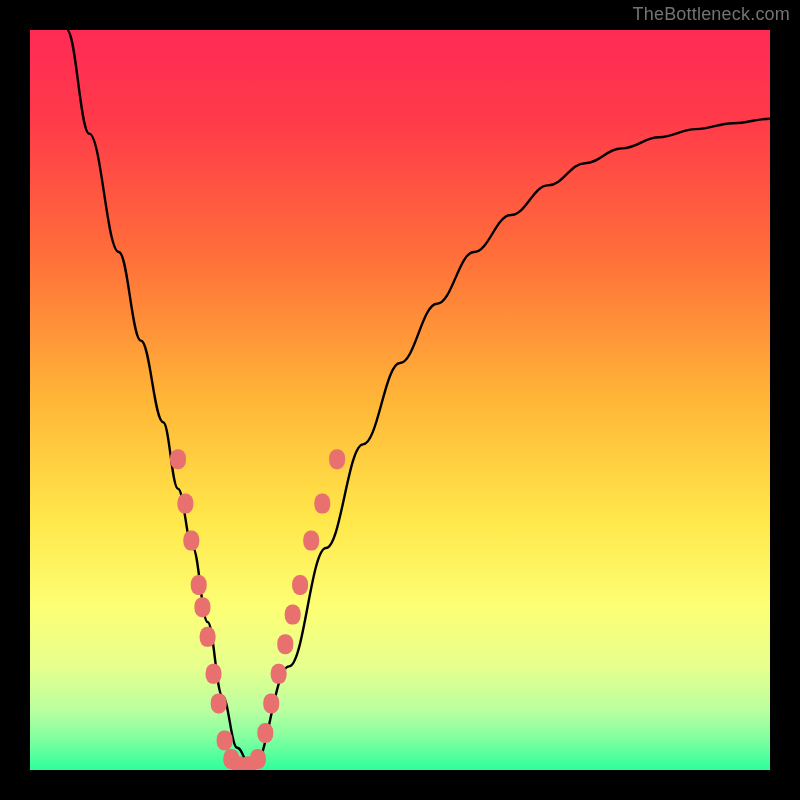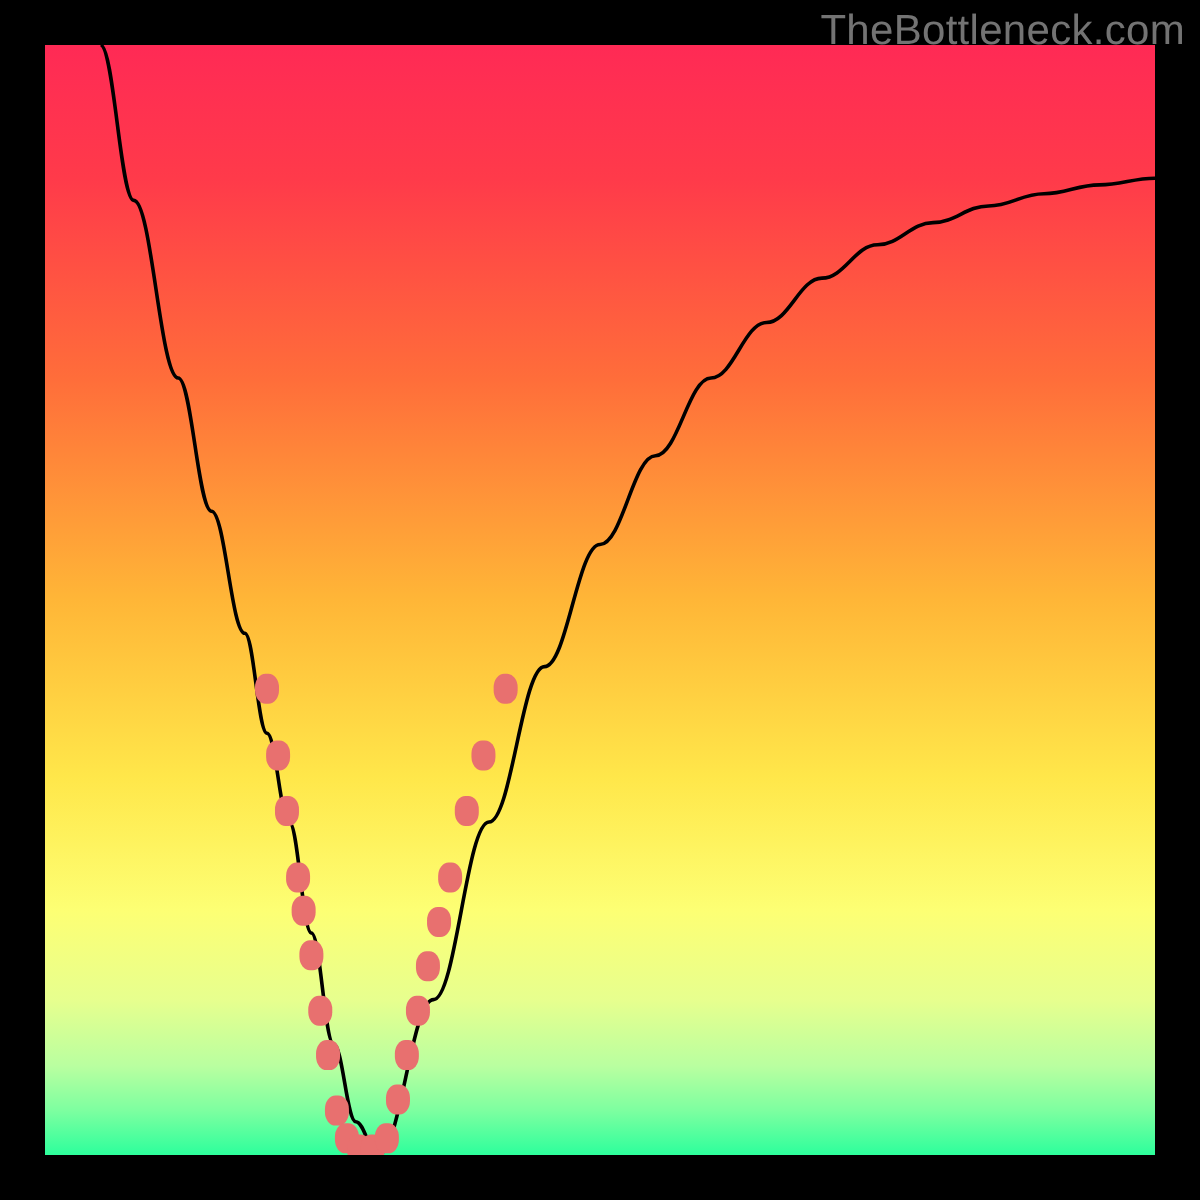--- a/index.html
+++ b/index.html
@@ -25,21 +25,21 @@
     left: 30px;
     width: 740px;
     height: 740px;
     overflow: hidden;
   }
   .watermark {
     position: absolute;
     top: 4px;
     right: 10px;
     color: #737373;
-    font-size: 28px;
+    font-size: 18px;
     letter-spacing: 0.2px;
     font-weight: 400;
   }
   svg.curve {
     position: absolute;
     inset: 0;
     width: 100%;
     height: 100%;
     overflow: visible;
   }

